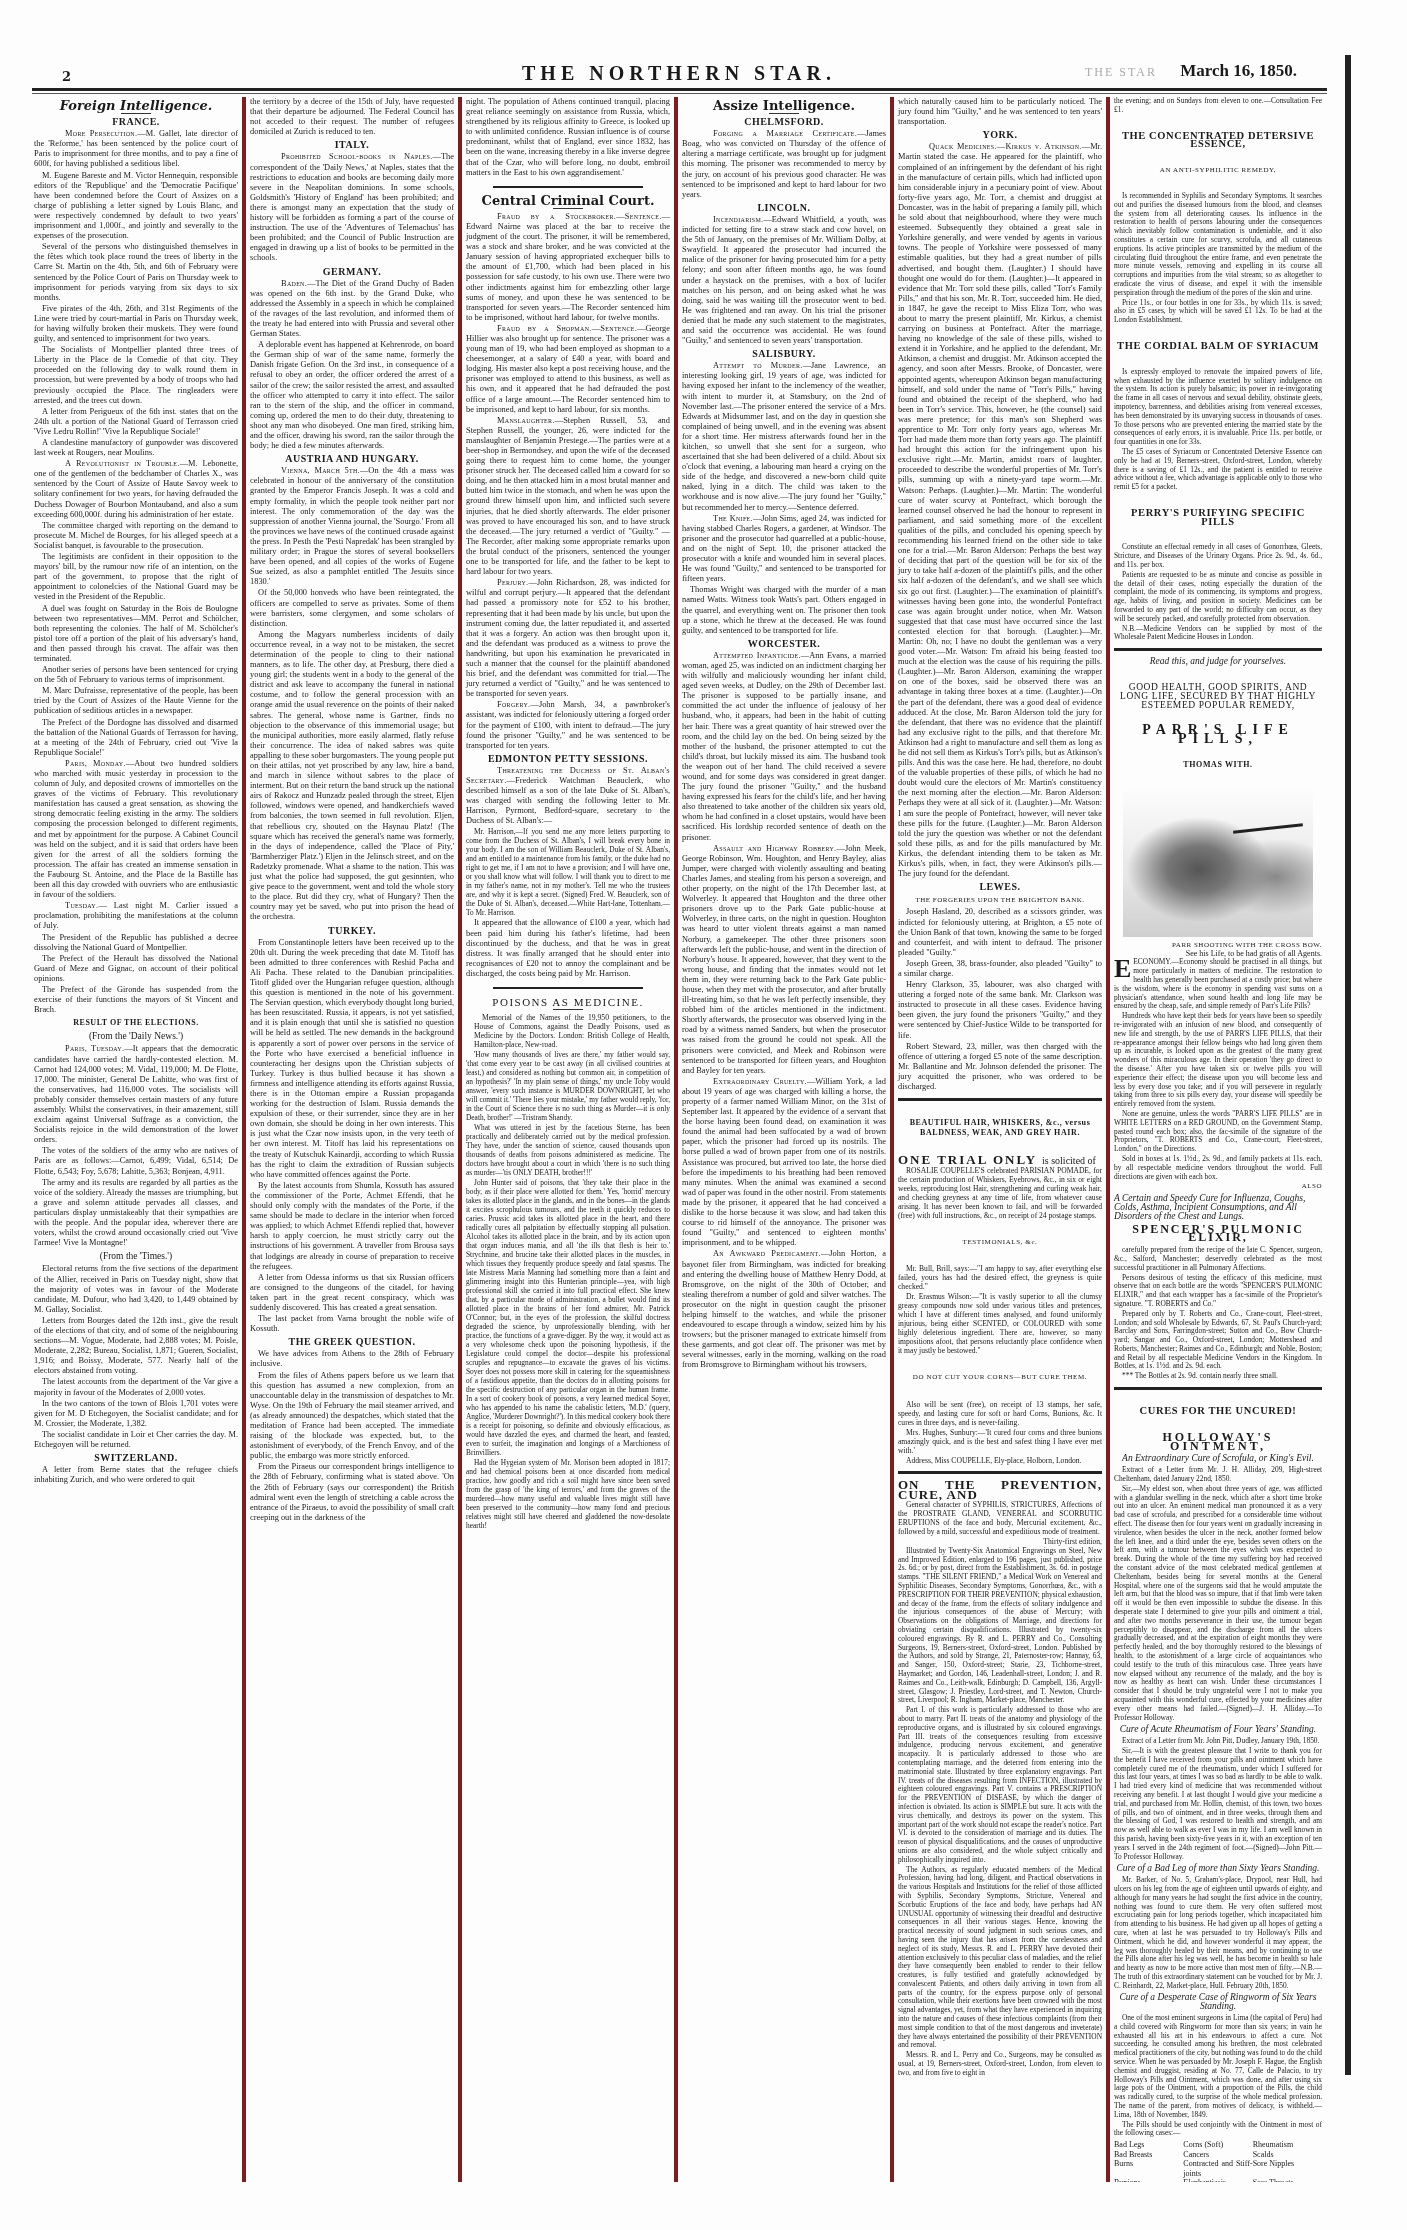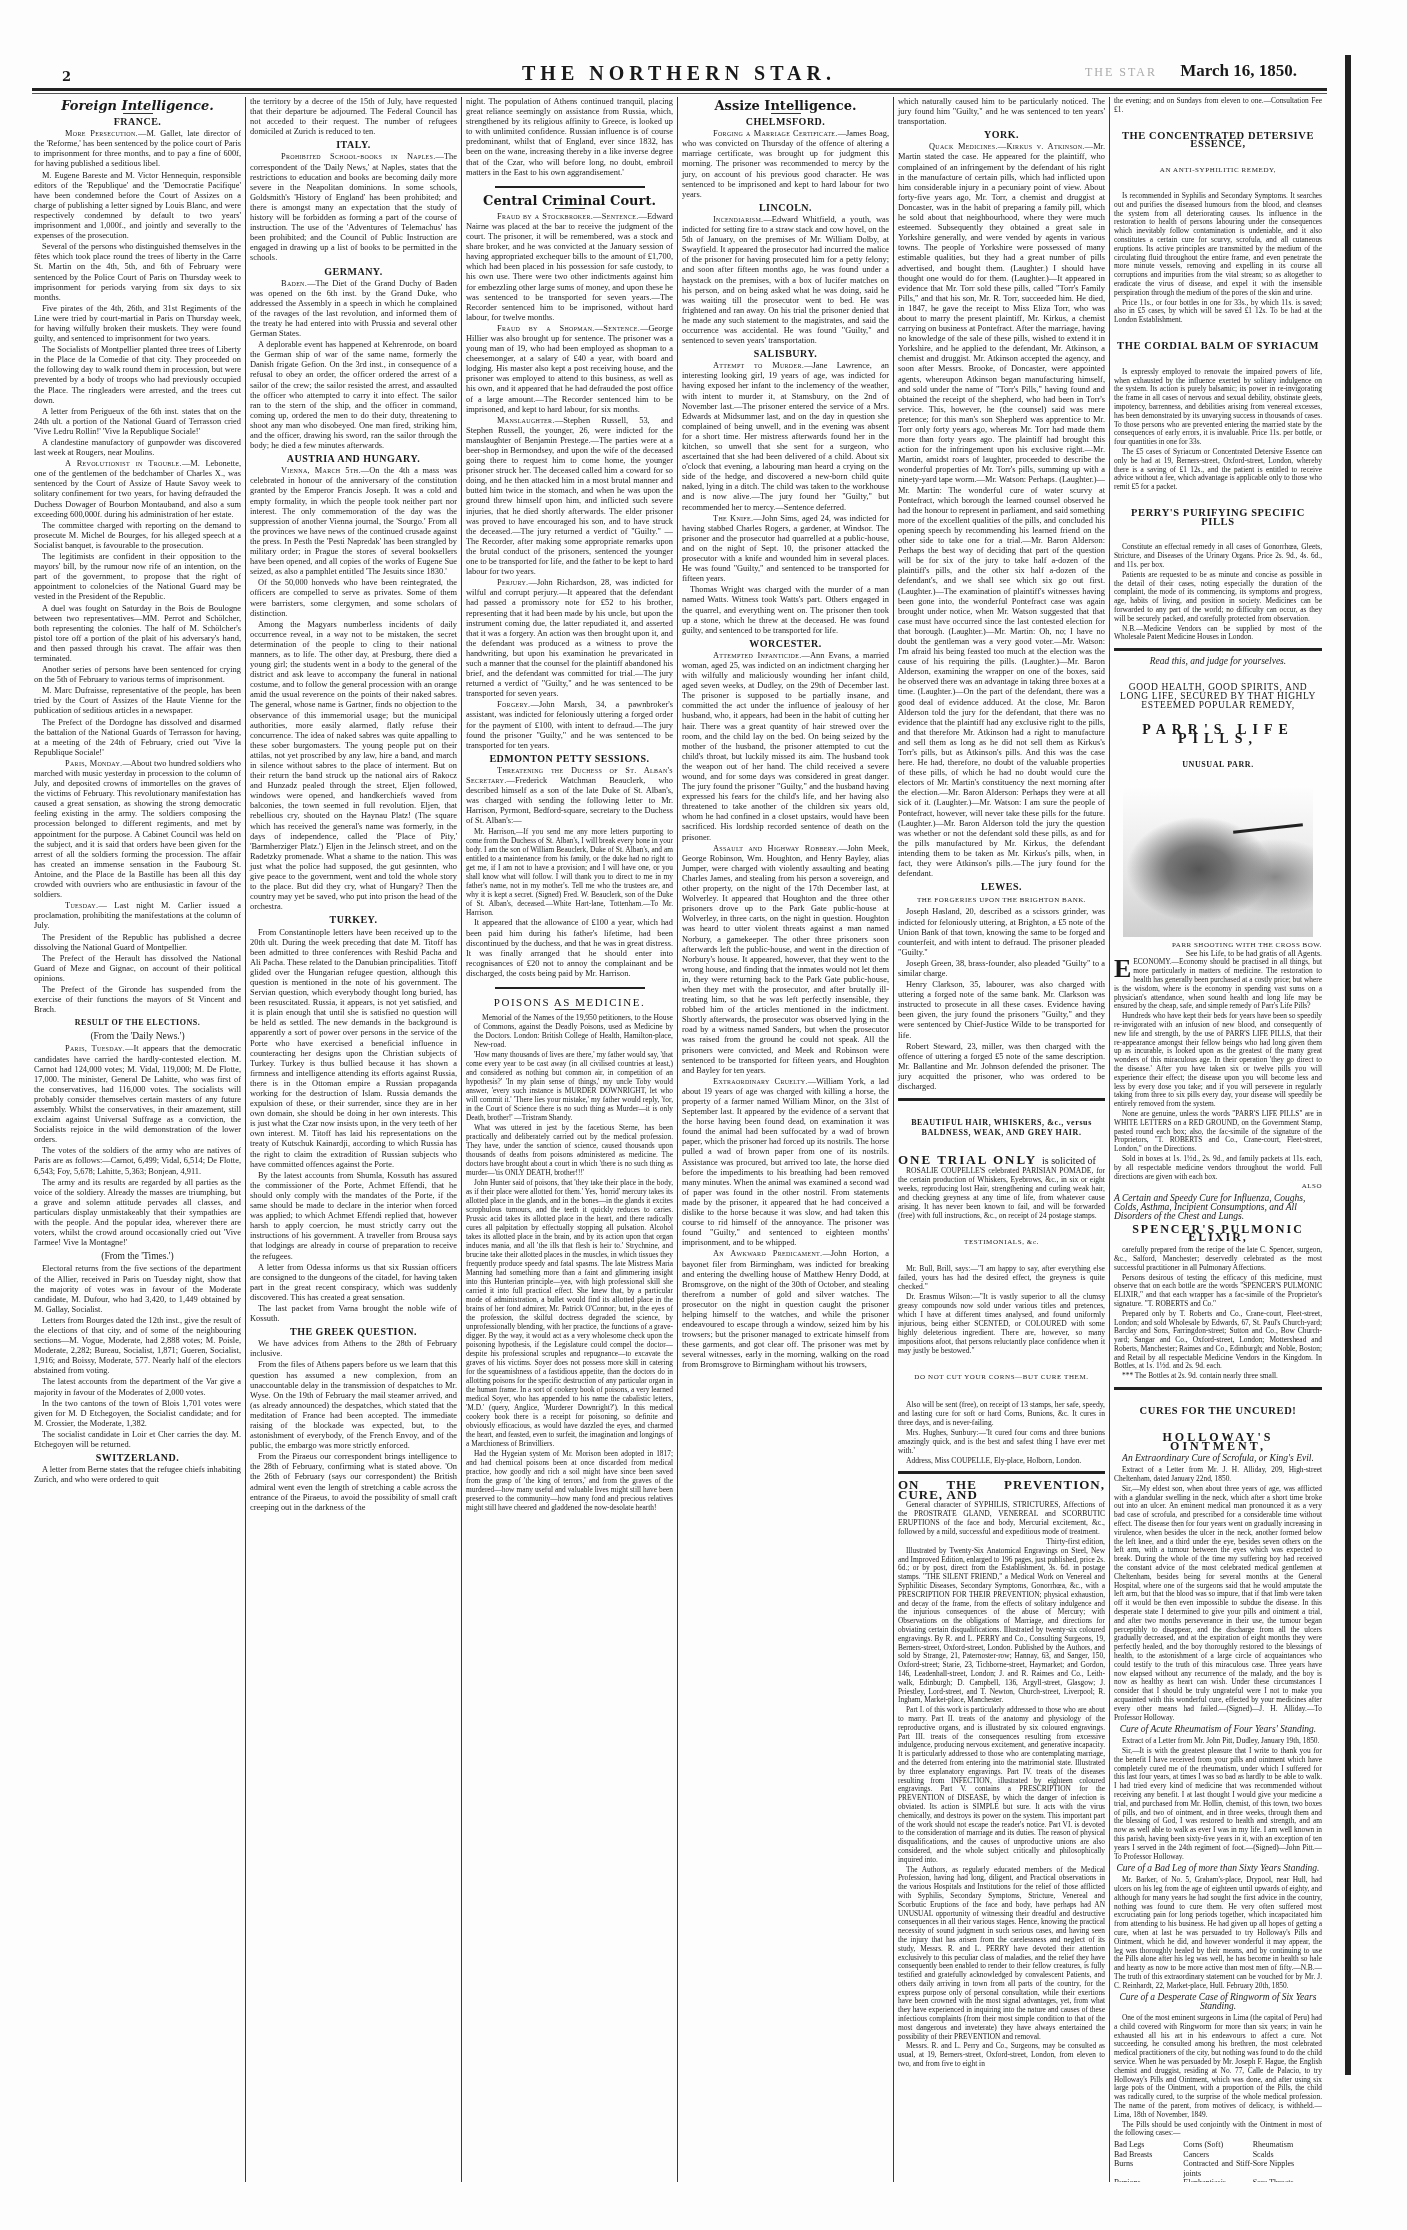--- a/index.html
+++ b/index.html
@@ -7,21 +7,21 @@
   .page{position:absolute;left:22px;top:55px;width:1310px;height:2130px;}
   .right-edge{position:absolute;left:1345px;top:55px;width:6px;height:2020px;background:#222;}
   .masthead{position:absolute;left:0;top:0;width:1305px;height:40px;}
   .page-num{position:absolute;left:40px;top:14px;font-weight:bold;font-size:13px;}
   .title{position:absolute;left:500px;top:7px;font-family:"Liberation Serif",serif;font-weight:bold;font-size:20px;letter-spacing:5px;}
   .date{position:absolute;right:30px;top:6px;font-family:"Liberation Serif",serif;font-weight:bold;font-size:17px;}
   .date-faint{position:absolute;right:170px;top:10px;font-family:"Liberation Serif",serif;font-size:12px;color:#aaa;letter-spacing:2px;}
   .rule{position:absolute;left:10px;top:33px;width:1295px;height:3px;background:#222;}
   .rule2{position:absolute;left:10px;top:38px;width:1295px;height:1px;background:#555;}
   .cols{position:absolute;left:8px;top:42px;width:1300px;height:2085px;display:flex;}
-  .col{width:216px;padding:0 4px;box-sizing:border-box;border-right:1px solid #7f1d1d;font-size:8.4px;line-height:10.1px;text-align:justify;overflow:hidden;font-family:"Liberation Serif",serif;}
+  .col{width:216px;padding:0 4px;box-sizing:border-box;border-right:4px solid #7f1d1d;font-size:8.4px;line-height:10.1px;text-align:justify;overflow:hidden;font-family:"Liberation Serif",serif;}
   .col:last-child{border-right:none;}
   .col p{margin:0 0 1px 0;text-indent:8px;}
   .sc{font-variant:small-caps;letter-spacing:.3px;padding-left:23px;}
   .sec-title{font-family:"DejaVu Serif",serif;font-weight:bold;font-style:italic;font-size:13px;text-align:center;margin:4px 0 2px;}
   .sub-title{font-weight:bold;font-size:10px;text-align:center;margin:3px 0 2px;letter-spacing:.5px;}
   .small-rule{width:30px;height:1px;background:#333;margin:2px auto 3px;}
   .orn-rule{width:150px;height:2px;background:#222;margin:8px auto;}
   .ad-head{font-weight:bold;text-align:center;font-size:10.5px;margin:17px 0;letter-spacing:.6px;}
   .ad-big{font-weight:bold;font-size:14px;letter-spacing:6px;text-align:center;margin:4px 0;}
   .ad-ital{font-style:italic;text-align:center;margin:3px 0;font-size:9.5px;}
@@ -198,21 +198,21 @@
       <p>The £5 cases of Syriacum or Concentrated Detersive Essence can only be had at 19, Berners-street, Oxford-street, London, whereby there is a saving of £1 12s., and the patient is entitled to receive advice without a fee, which advantage is applicable only to those who remit £5 for a packet.</p>
       <div class="ad-head">PERRY'S PURIFYING SPECIFIC PILLS</div>
       <p>Constitute an effectual remedy in all cases of Gonorrhœa, Gleets, Stricture, and Diseases of the Urinary Organs. Price 2s. 9d., 4s. 6d., and 11s. per box.</p>
       <p>Patients are requested to be as minute and concise as possible in the detail of their cases, noting especially the duration of the complaint, the mode of its commencing, its symptoms and progress, age, habits of living, and position in society. Medicines can be forwarded to any part of the world; no difficulty can occur, as they will be securely packed, and carefully protected from observation.</p>
       <p>N.B.—Medicine Vendors can be supplied by most of the Wholesale Patent Medicine Houses in London.</p>
       <div class="heavy-rule"></div>
       <div>
         <div class="ad-ital">Read this, and judge for yourselves.</div>
         <div class="ad-head" style="font-weight:normal;font-size:9.5px">GOOD HEALTH, GOOD SPIRITS, AND LONG LIFE, SECURED BY THAT HIGHLY ESTEEMED POPULAR REMEDY,</div>
         <div class="ad-big">PARR'S LIFE PILLS,</div>
-        <div class="ad-head" style="font-size:8px">UNUSUAL PARR.</div>
+        <div class="ad-head" style="font-size:8px">THOMAS WITH.</div>
         <div class="engraving">
             <div class="bow"></div>
           </div>
         <div class="caption">PARR SHOOTING WITH THE CROSS BOW.</div>
         <div class="caption" style="font-size:8px;letter-spacing:0">See his Life, to be had gratis of all Agents.</div>
         <p style="text-indent:0"><span class="dropcap">E</span><span>ECONOMY.—Economy should be practised in all things, but more particularly in matters of medicine. The restoration to health has generally been purchased at a costly price; but where is the wisdom, where is the economy in spending vast sums on a physician's attendance, when sound health and long life may be ensured by the cheap, safe, and simple remedy of Parr's Life Pills?</span></p>
         <p>Hundreds who have kept their beds for years have been so speedily re-invigorated with an infusion of new blood, and consequently of new life and strength, by the use of PARR'S LIFE PILLS, that their re-appearance amongst their fellow beings who had long given them up as incurable, is looked upon as the greatest of the many great wonders of this miraculous age. In their operation 'they go direct to the disease.' After you have taken six or twelve pills you will experience their effect; the disease upon you will become less and less by every dose you take; and if you will persevere in regularly taking from three to six pills every day, your disease will speedily be entirely removed from the system.</p>
         <p>None are genuine, unless the words "PARR'S LIFE PILLS" are in WHITE LETTERS on a RED GROUND, on the Government Stamp, pasted round each box; also, the fac-simile of the signature of the Proprietors, "T. ROBERTS and Co., Crane-court, Fleet-street, London," on the Directions.</p>
         <p>Sold in boxes at 1s. 1½d., 2s. 9d., and family packets at 11s. each, by all respectable medicine vendors throughout the world. Full directions are given with each box.</p>
       </div>

